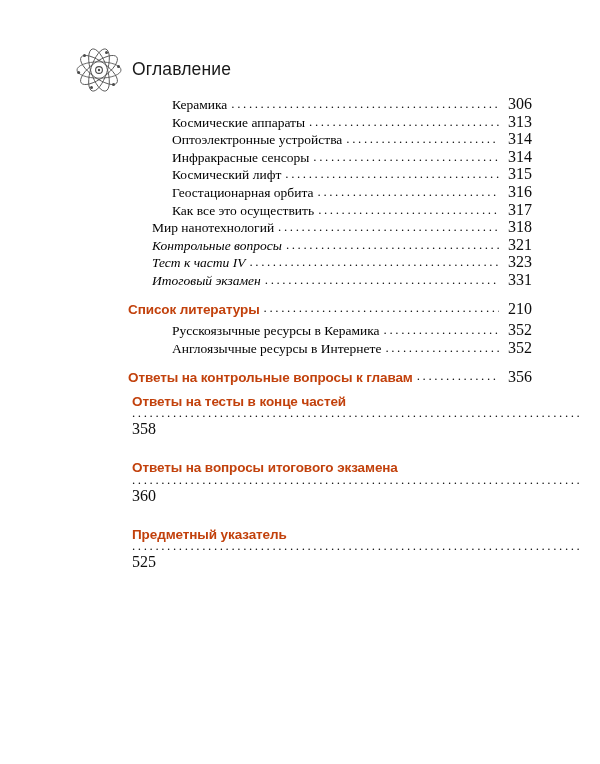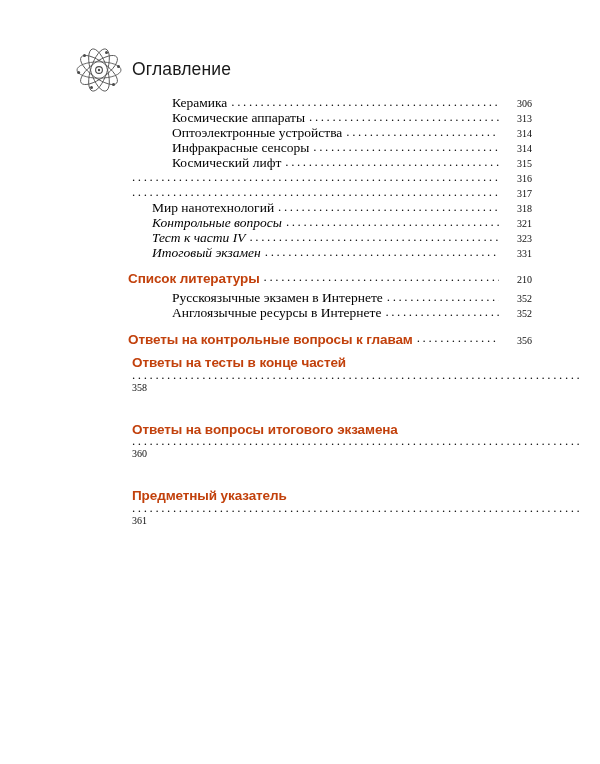--- a/index.html
+++ b/index.html
@@ -80,21 +80,21 @@
     font-size: 13px;
     letter-spacing: 2.6px;
     color: #111111;
     transform: translateY(-1px);
   }
   .toc-page {
     flex: 0 0 30px;
     text-align: right;
     white-space: nowrap;
     font-family: "Liberation Serif", "DejaVu Serif", serif;
-    font-size: 10px;
+    font-size: 16px;
     font-weight: 400;
     color: #0d0d0d;
   }
 
   
   .lvl-sub  { margin-top: 0; }
   .lvl-sub  .toc-label { padding-left: 44px; font-size: 13.5px; }
 
   .lvl-main .toc-label { padding-left: 24px; font-size: 13.5px; }
 
@@ -171,24 +171,26 @@
         <span class="toc-label">Инфракрасные сенсоры</span>
         <span class="toc-dots">.............................................................................</span>
         <span class="toc-page">314</span>
       </div>
       <div class="toc-row lvl-sub gap-1">
         <span class="toc-label">Космический лифт</span>
         <span class="toc-dots">.............................................................................</span>
         <span class="toc-page">315</span>
       </div>
       <div class="toc-row lvl-sub gap-1">
+        <span class="toc-label">Геостационарная орбита</span>
         <span class="toc-dots">.............................................................................</span>
         <span class="toc-page">316</span>
       </div>
       <div class="toc-row lvl-sub gap-1">
+        <span class="toc-label">Как все это осуществить</span>
         <span class="toc-dots">.............................................................................</span>
         <span class="toc-page">317</span>
       </div>
       <div class="toc-row lvl-main gap-1">
         <span class="toc-label">Мир нанотехнологий</span>
         <span class="toc-dots">.............................................................................</span>
         <span class="toc-page">318</span>
       </div>
       <div class="toc-row lvl-ital gap-1">
         <span class="toc-label">Контрольные вопросы</span>
@@ -204,21 +206,21 @@
         <span class="toc-label">Итоговый экзамен</span>
         <span class="toc-dots">.............................................................................</span>
         <span class="toc-page">331</span>
       </div>
       <div class="toc-row lvl-bold gap-lg">
         <span class="toc-label">Список литературы</span>
         <span class="toc-dots">.............................................................................</span>
         <span class="toc-page">210</span>
       </div>
       <div class="toc-row lvl-sub gap-sm">
-        <span class="toc-label">Русскоязычные экзамен в Интернете</span>
+        <span class="toc-label">Русскоязычные ресурсы в Керамика</span>
         <span class="toc-dots">.............................................................................</span>
         <span class="toc-page">352</span>
       </div>
       <div class="toc-row lvl-sub gap-1">
         <span class="toc-label">Англоязычные ресурсы в Интернете</span>
         <span class="toc-dots">.............................................................................</span>
         <span class="toc-page">352</span>
       </div>
       <div class="toc-row lvl-bold gap-lg">
         <span class="toc-label">Ответы на контрольные вопросы к главам</span>
@@ -231,17 +233,17 @@
         <span class="toc-page">358</span>
       </div>
       <div class="toc-row lvl-bold gap-md">
         <span class="toc-label">Ответы на вопросы итогового экзамена</span>
         <span class="toc-dots">.............................................................................</span>
         <span class="toc-page">360</span>
       </div>
       <div class="toc-row lvl-bold gap-md">
         <span class="toc-label">Предметный указатель</span>
         <span class="toc-dots">.............................................................................</span>
-        <span class="toc-page">361</span>
+        <span class="toc-page">525</span>
       </div>
     </div>
 
 </div>
 
 </body></html>

